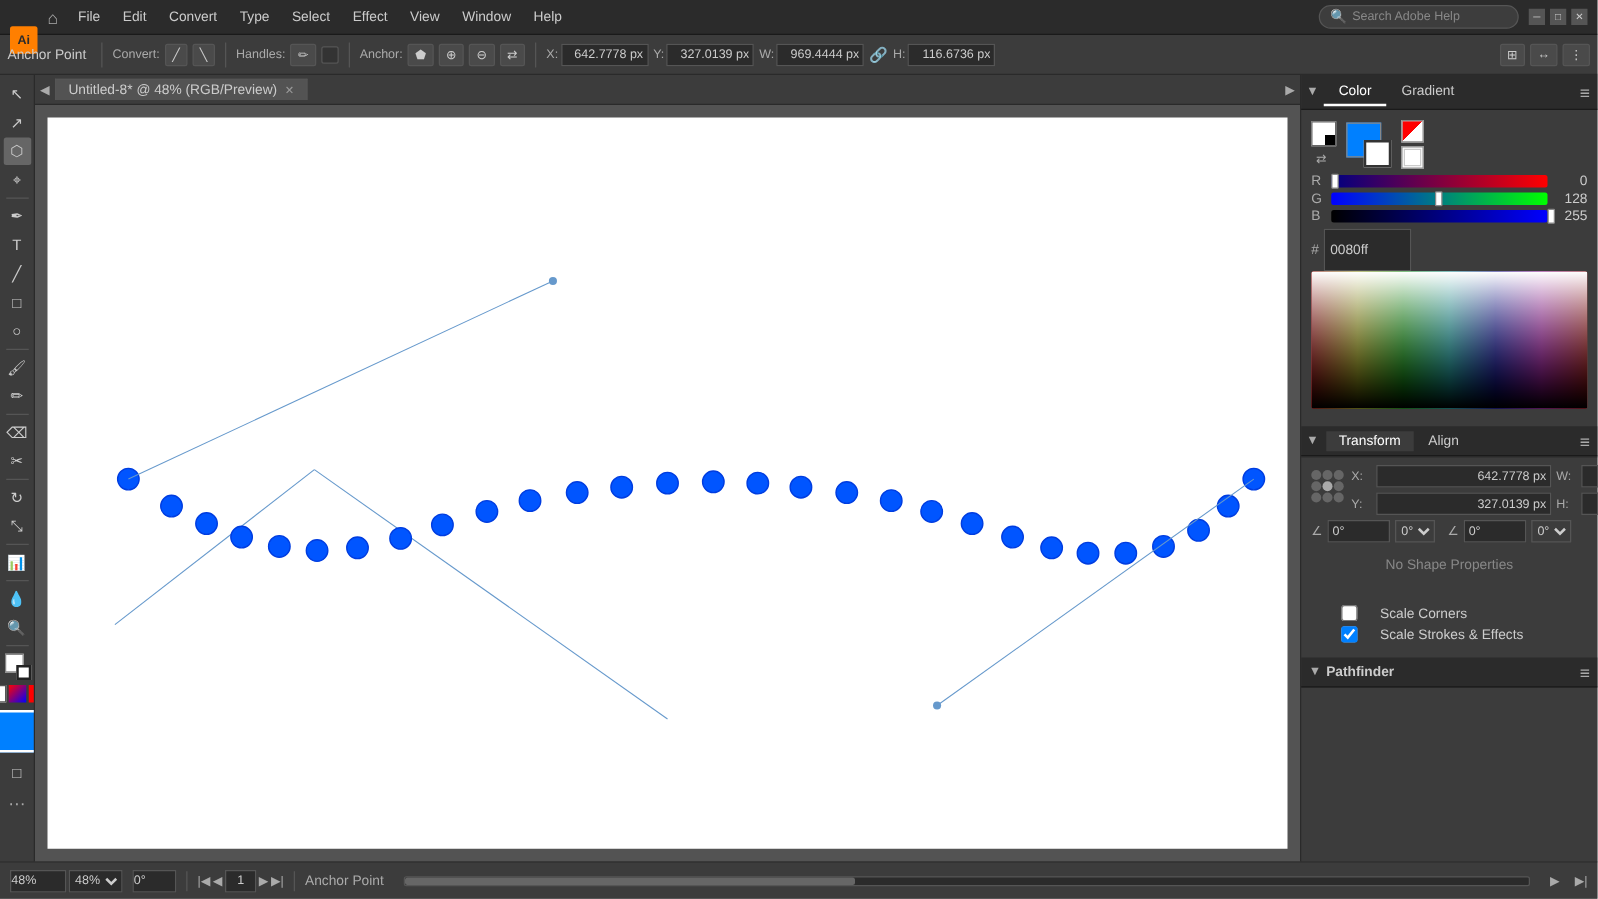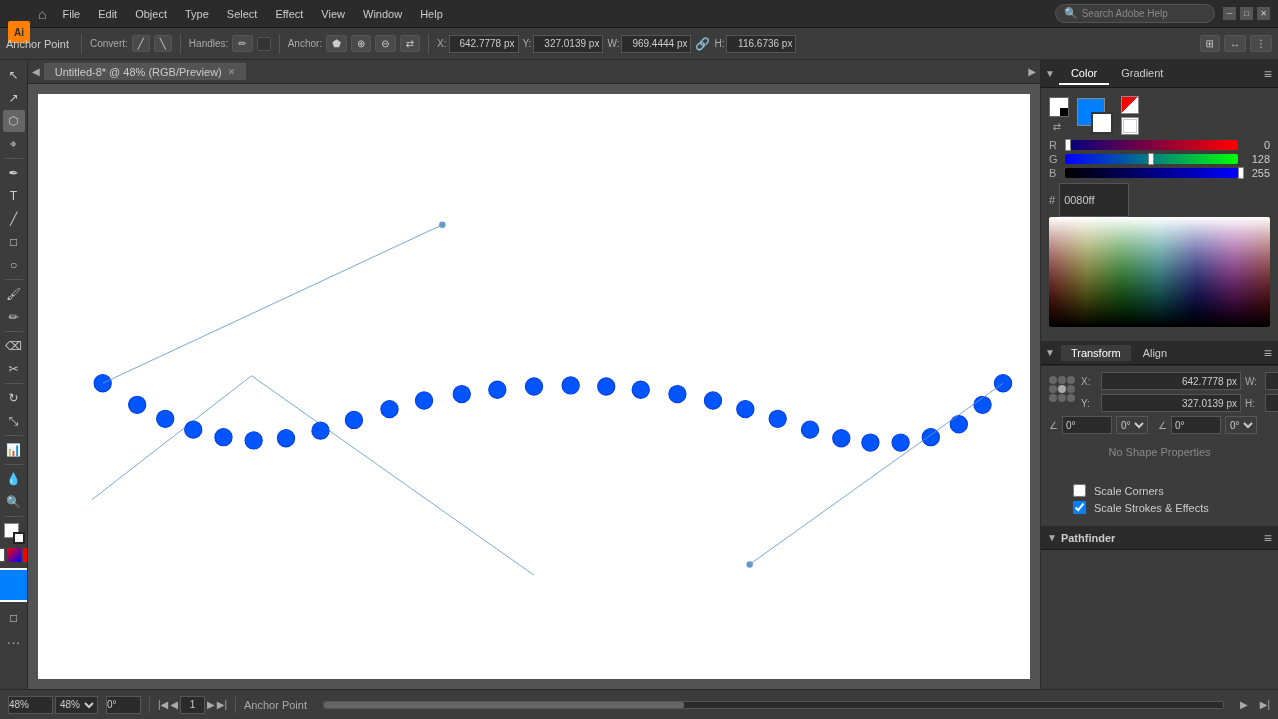--- a/index.html
+++ b/index.html
@@ -189,34 +189,34 @@
       padding: 2px 6px;
       background: #2b2b2b;
       border-bottom: 1px solid #1a1a1a;
       height: 24px;
     }
     .section-icon { color: #aaa; font-size: 10px; margin-right: 4px; }
     .section-title { font-size: 11px; color: #ccc; font-weight: bold; }
     .section-options { margin-left: auto; color: #aaa; cursor: pointer; font-size: 14px; }
 
     .checkboxes-area { padding: 8px; }
-    .checkbox-row { display: flex; align-items: center; gap: 8px; margin-bottom: 4px; font-size: 11px; color: #ccc; padding-left: 24px; }
+    .checkbox-row { display: flex; align-items: center; gap: 18px; margin-bottom: 4px; font-size: 11px; color: #ccc; padding-left: 24px; }
     .checkbox-row input { accent-color: #0080ff; }
   </style>
 </head>
 <body>
 
 <div class="menu-bar">
   <div class="menu-bar-left">
     <div class="ai-logo">Ai</div>
     <span class="home-icon">⌂</span>
     <div class="menu-items">
       <span class="menu-item">File</span>
       <span class="menu-item">Edit</span>
-      <span class="menu-item">Object</span>
+      <span class="menu-item">Convert</span>
       <span class="menu-item">Type</span>
       <span class="menu-item">Select</span>
       <span class="menu-item">Effect</span>
       <span class="menu-item">View</span>
       <span class="menu-item">Window</span>
       <span class="menu-item">Help</span>
     </div>
   </div>
   <div class="menu-bar-right">
     <div class="search-box">

